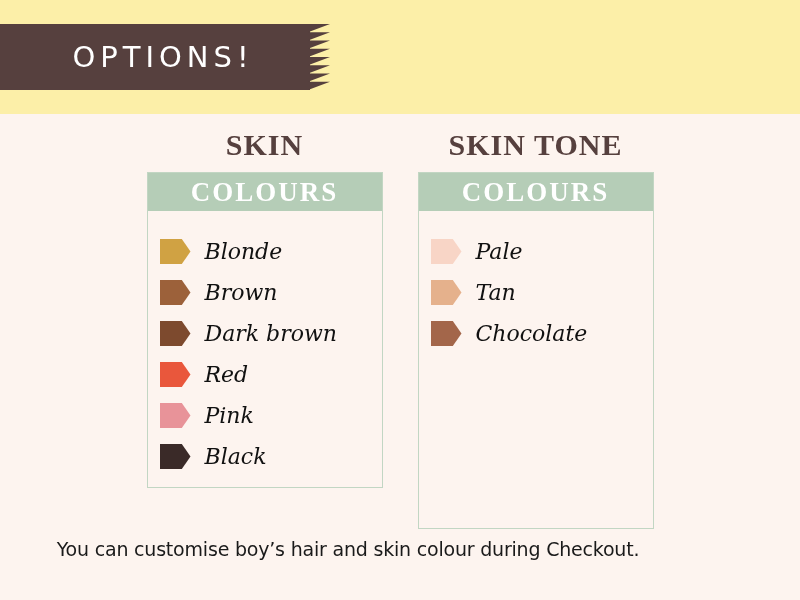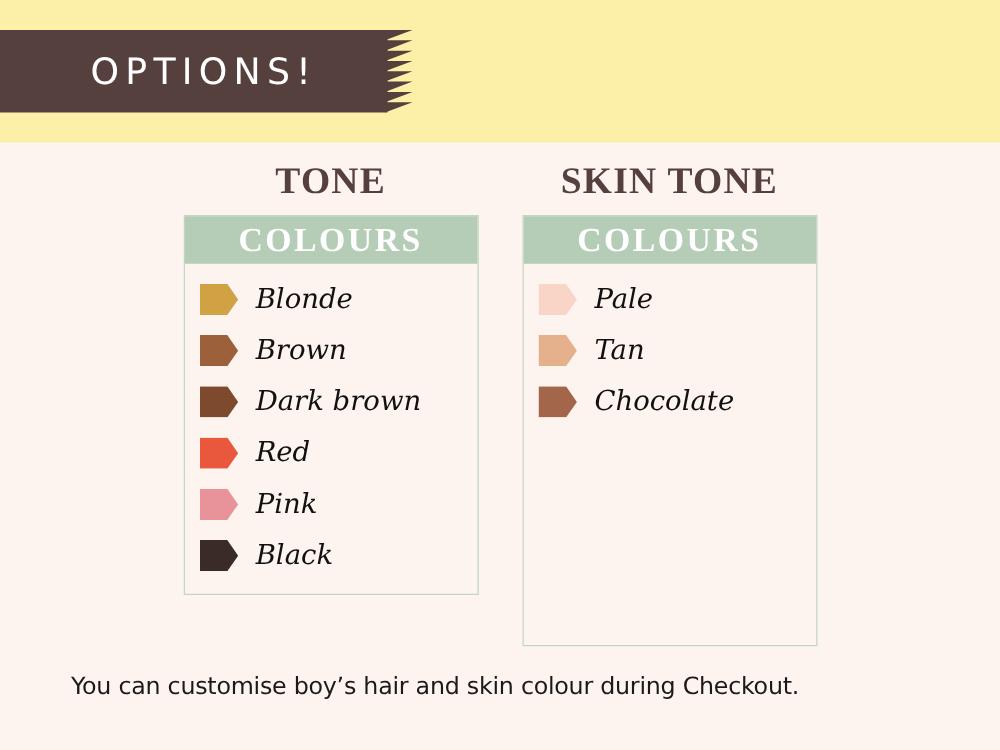--- a/index.html
+++ b/index.html
@@ -97,21 +97,21 @@
     align-items: center;
     justify-content: center;
     color: #FFFFFF;
     font-family: "Liberation Serif", serif;
     font-weight: bold;
     font-size: 27px;
     letter-spacing: 2px;
     line-height: 1;
   }
   .panel-body {
-    padding: 8px 0 10px 12px;
+    padding: 20px 0 10px 12px;
   }
   .swatch-row {
     display: flex;
     align-items: center;
     height: 41px;
   }
   .swatch {
     width: 31px;
     height: 25px;
     flex: 0 0 auto;
@@ -152,21 +152,21 @@
   <div class="ribbon-body"></div>
   <svg class="ribbon-zigzag" viewBox="0 0 22 66" preserveAspectRatio="none">
     <polygon points="0,0 22,0 0,8.25 22,8.25 0,16.5 22,16.5 0,24.75 22,24.75 0,33 22,33 0,41.25 22,41.25 0,49.5 22,49.5 0,57.75 22,57.75 0,66 0,66" fill="#56403E"></polygon>
   </svg>
   <div class="ribbon-title">OPTIONS!</div>
 </div>
 
 <div class="columns">
 
   <div class="column">
-    <div class="col-title">TONE</div>
+    <div class="col-title">SKIN</div>
     <div class="panel">
       <div class="panel-header">COLOURS</div>
       <div class="panel-body">
 
         <div class="swatch-row">
           <span class="swatch" style="background: rgb(208, 162, 67);"></span>
           <span class="swatch-label">Blonde</span>
         </div>
 
         <div class="swatch-row">

